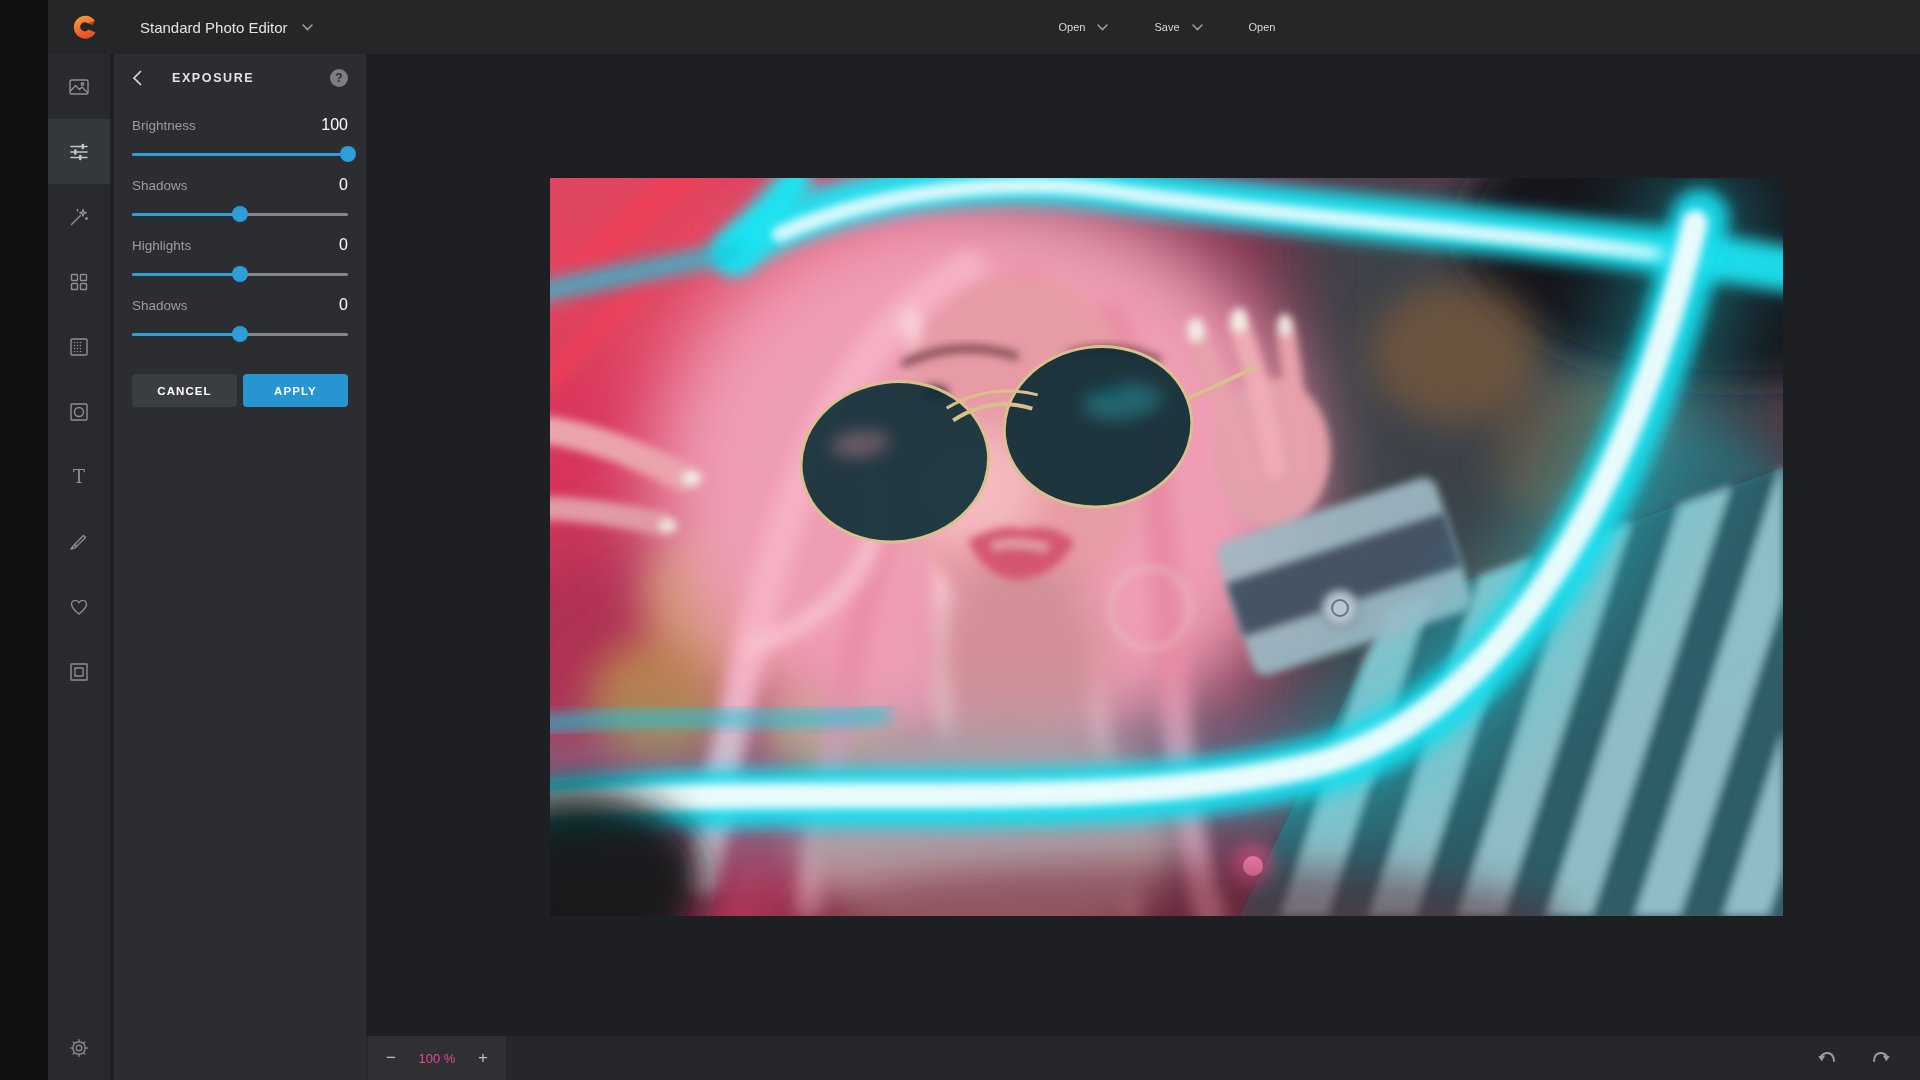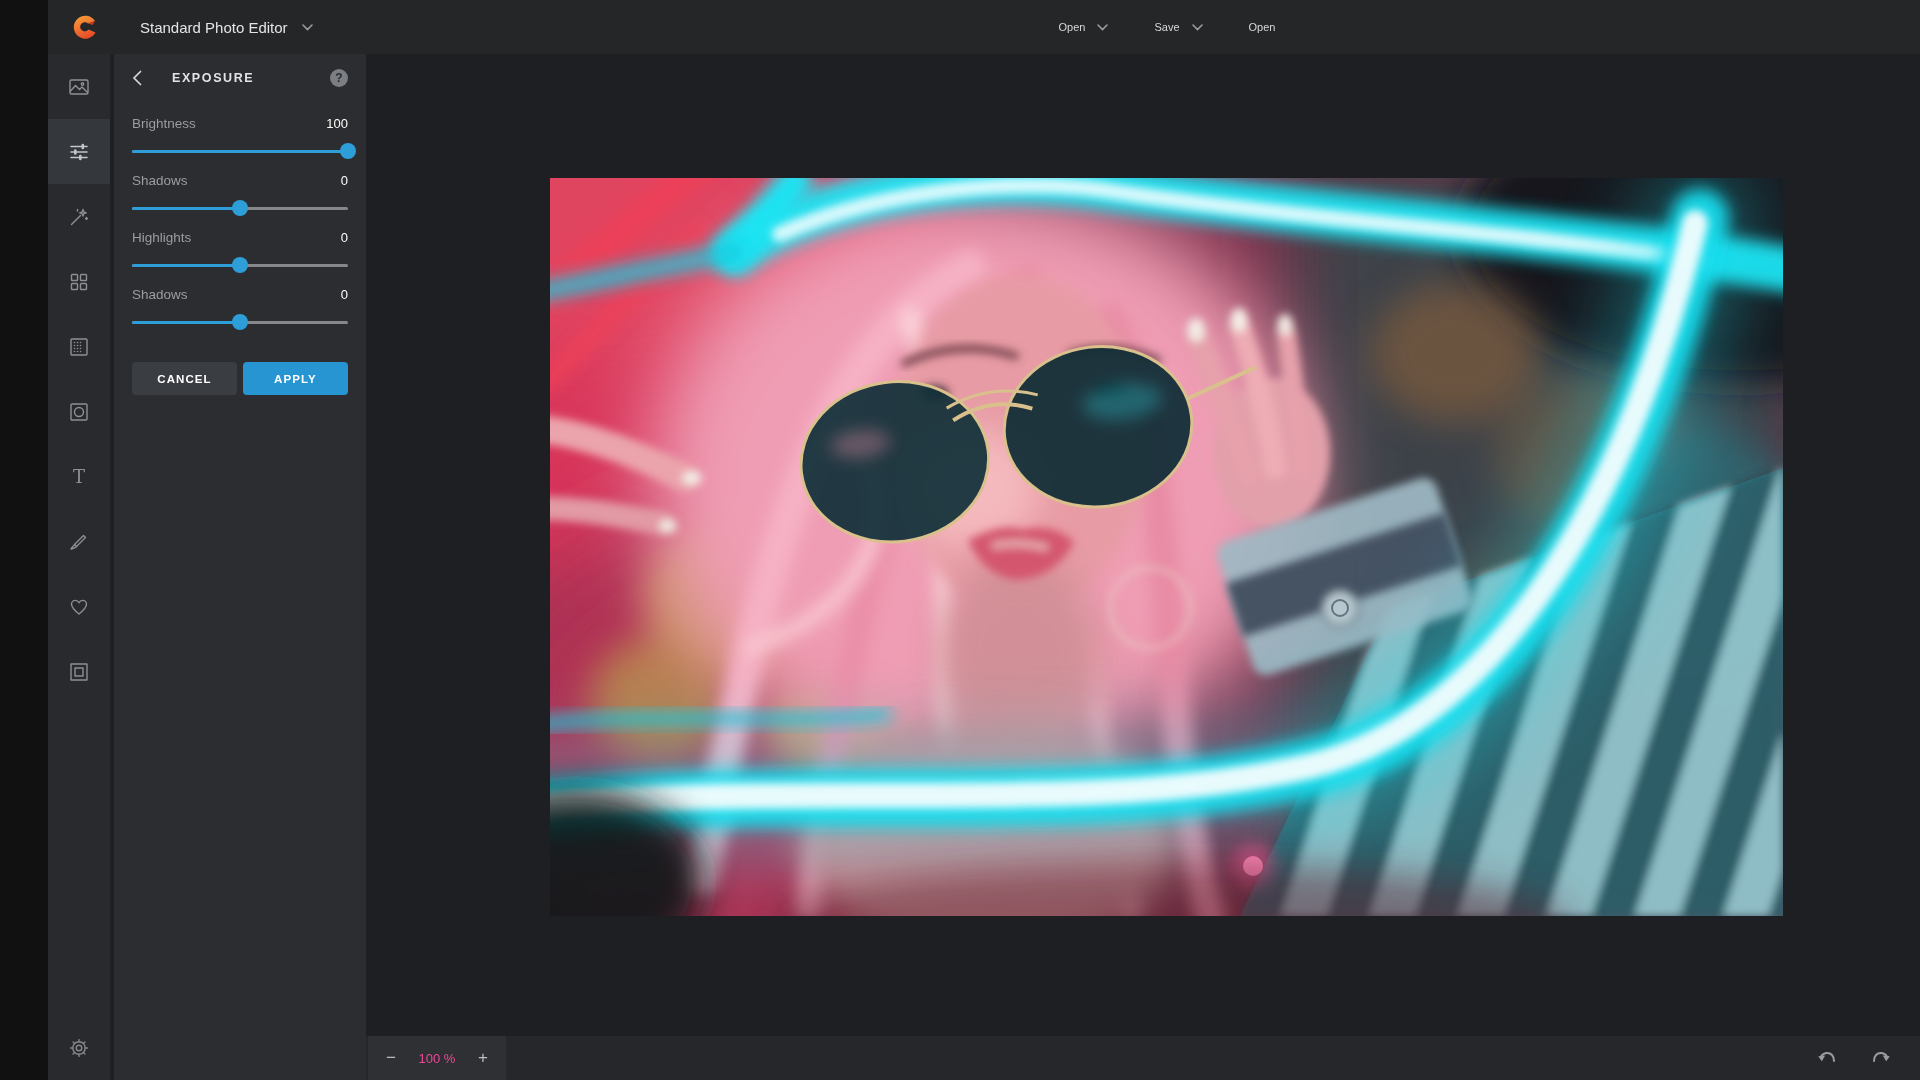--- a/index.html
+++ b/index.html
@@ -36,21 +36,21 @@
          box-sizing:border-box;padding:0 18px;z-index:20;}
   .panelheader{height:48px;display:flex;align-items:center;gap:24px;}
   .backbtn{width:16px;height:16px;cursor:pointer;flex:none;display:flex;align-items:center;}
   .paneltitle{flex:1;color:#e2e3e5;font-size:12.5px;font-weight:700;letter-spacing:1.6px;}
   .helpbtn{width:18px;height:18px;border-radius:50%;background:#7b7e82;color:#2a2c2f;
            font-size:12px;font-weight:700;display:flex;align-items:center;justify-content:center;
            cursor:pointer;flex:none;}
   .srow{margin-top:14px;}
   .srow-top{display:flex;justify-content:space-between;align-items:baseline;}
   .slabel{color:#9a9da1;font-size:13.5px;text-align:center;}
-  .svalue{color:#fdfdfd;font-size:13px;}
+  .svalue{color:#fdfdfd;font-size:16px;}
   .track{position:relative;height:16px;margin-top:12px;margin-bottom:8px;cursor:pointer;}
   .track::before{content:"";position:absolute;left:0;right:0;top:7px;height:2.6px;
                  background:#85878a;border-radius:2px;}
   .fill{position:absolute;left:0;top:7px;height:2.6px;background:var(--accent);border-radius:2px;}
   .thumb{position:absolute;top:0;width:16px;height:16px;border-radius:50%;
          background:var(--accent);margin-left:-8px;}
   .btnrow{display:flex;gap:6px;margin-top:32px;}
   .btn{flex:1;height:33px;border:none;border-radius:4px;color:#fff;font-size:11.5px;
        font-weight:700;letter-spacing:1.1px;cursor:pointer;
        font-family:"Liberation Sans",sans-serif;}

